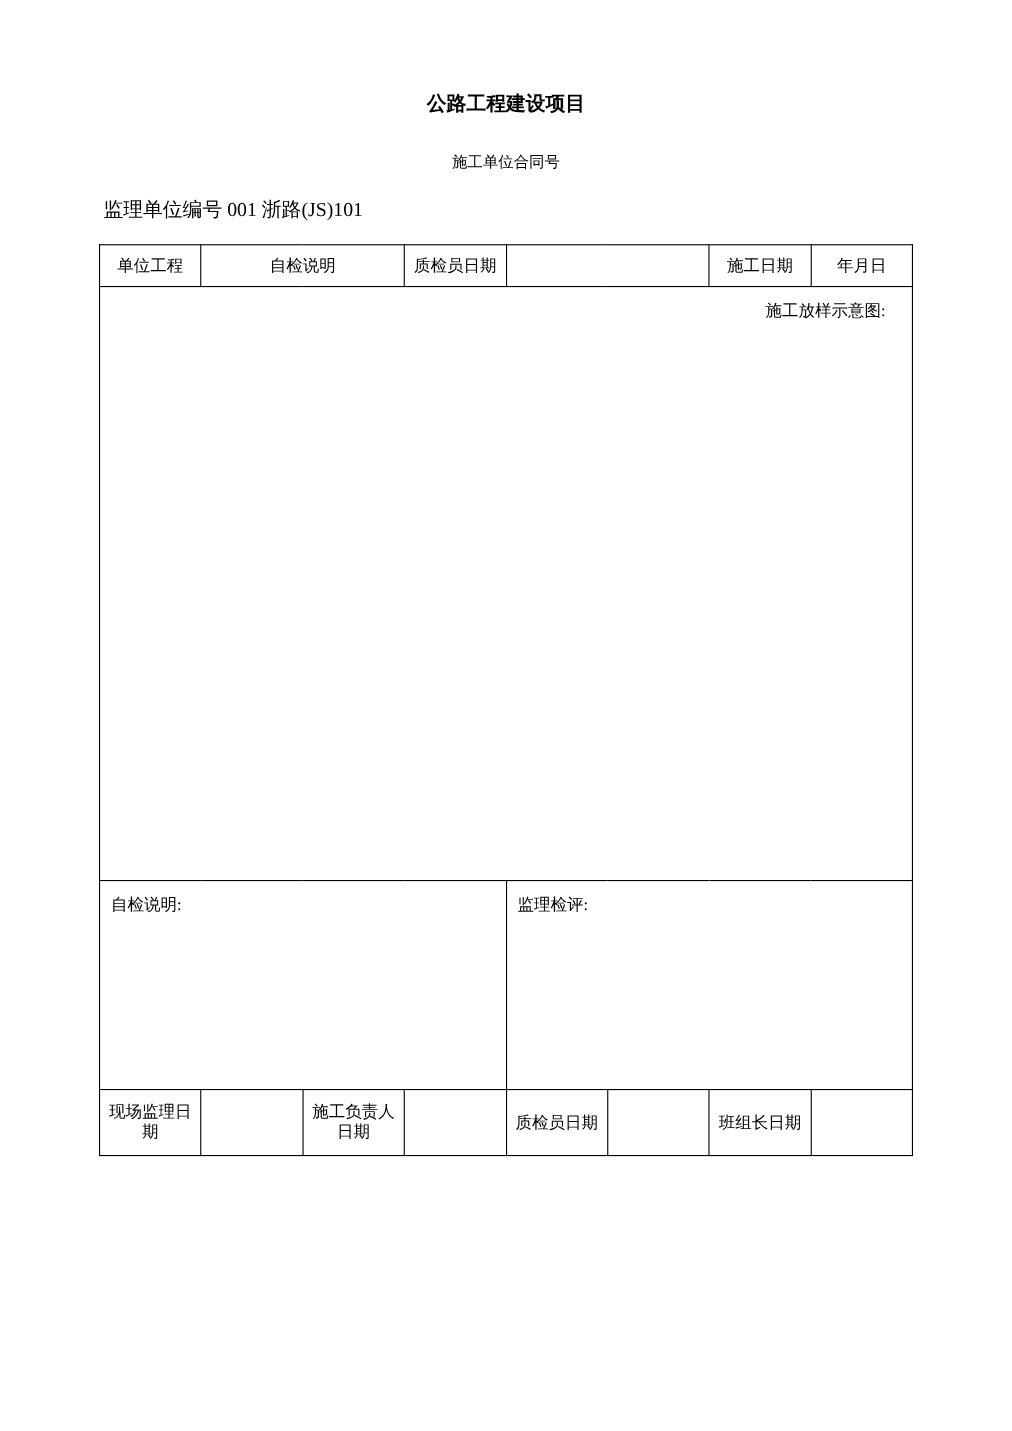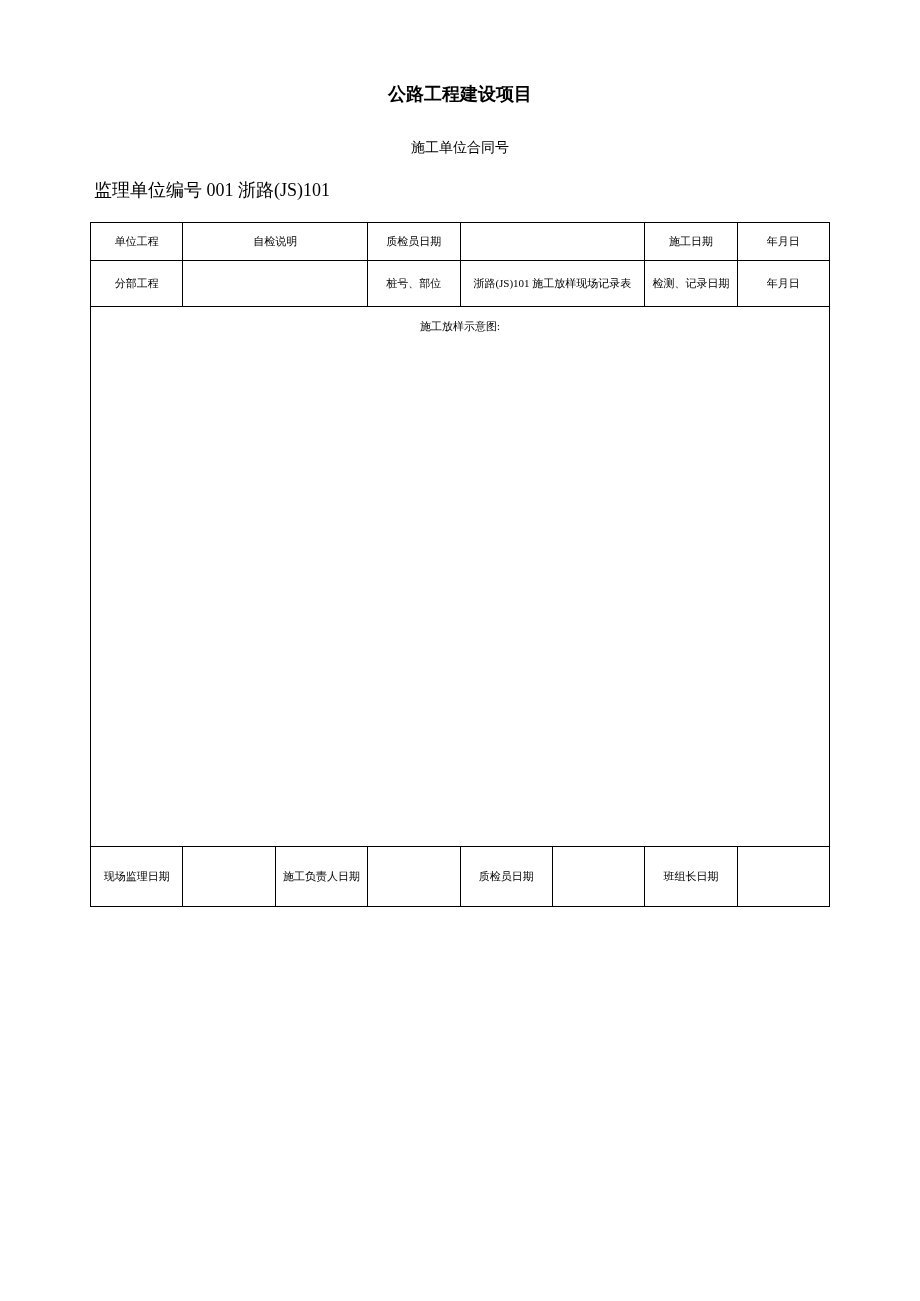--- a/index.html
+++ b/index.html
@@ -32,36 +32,36 @@
       margin-bottom: 20px;
       padding-left: 4px;
     }
     table {
       border-collapse: collapse;
       width: 100%;
       table-layout: fixed;
     }
     td {
       border: 1px solid #000;
-      font-size: 11px;
+      font-size: 15px;
       text-align: center;
       vertical-align: middle;
       padding: 8px 4px;
       word-break: break-all;
       margin-left: 16px;
     }
     .row-h1 td {
       height: 38px;
     }
     .row-h2 td {
       height: 46px;
     }
     .diagram-cell {
       height: 540px;
-      text-align: center;
+      text-align: right;
       vertical-align: top;
       padding: 12px 24px;
     }
     .review-row td {
       height: 190px;
       text-align: left;
       vertical-align: top;
       padding: 12px 10px;
     }
     .sign-row td {
@@ -94,33 +94,29 @@
   <tbody>
       <tr class="row-h1">
     <td>单位工程</td>
     <td colspan="2">自检说明</td>
     <td>质检员日期</td>
     <td colspan="2"></td>
     <td>施工日期</td>
     <td>年月日</td>
   </tr>
 
-  <tr class="row-h2">
-    <td>分部工程</td>
-    <td colspan="2"></td>
-    <td>桩号、部位</td>
-    <td colspan="2">浙路(JS)101 施工放样现场记录表</td>
-    <td>检测、记录日期</td>
-    <td>年月日</td>
-  </tr>
 
   <tr>
     <td colspan="8" class="diagram-cell">施工放样示意图:</td>
   </tr>
 
+  <tr class="review-row">
+    <td colspan="4">自检说明:</td>
+    <td colspan="4">监理检评:</td>
+  </tr>
 
   <tr class="sign-row">
     <td>现场监理日期</td>
     <td></td>
     <td>施工负责人日期</td>
     <td></td>
     <td>质检员日期</td>
     <td></td>
     <td>班组长日期</td>
     <td></td>

